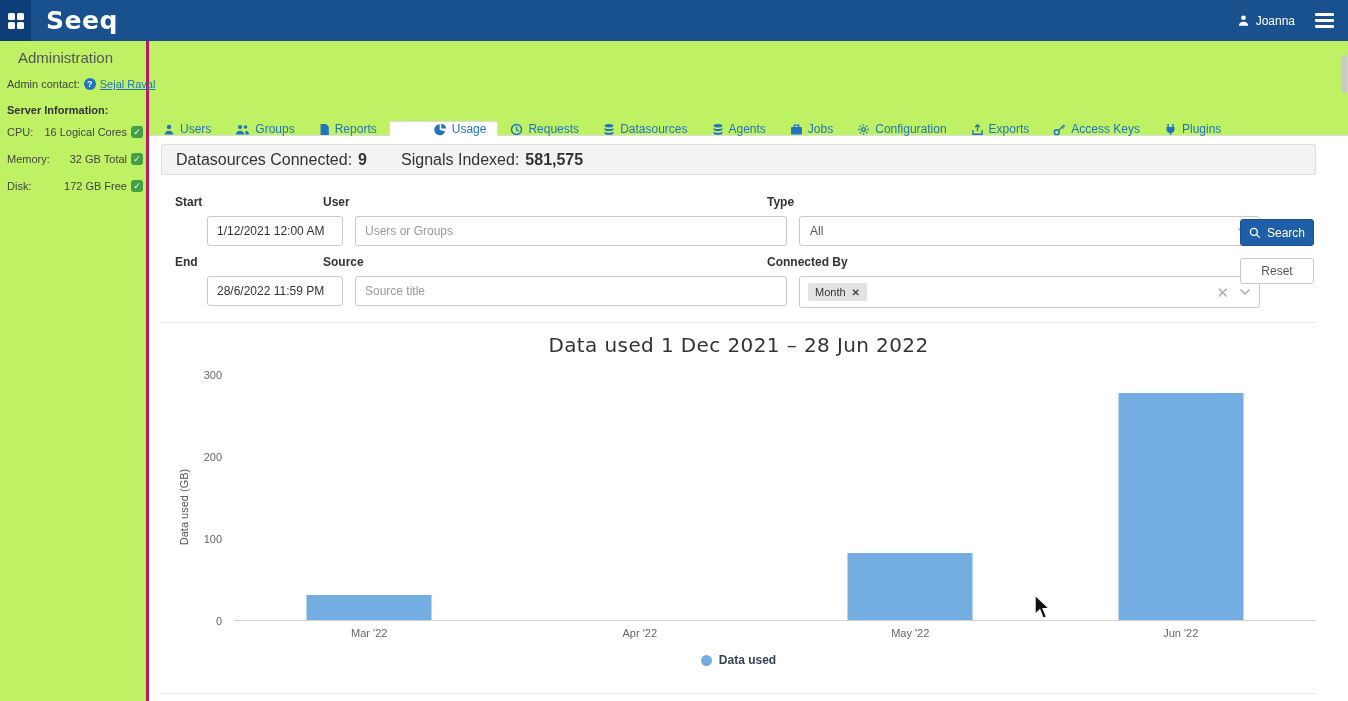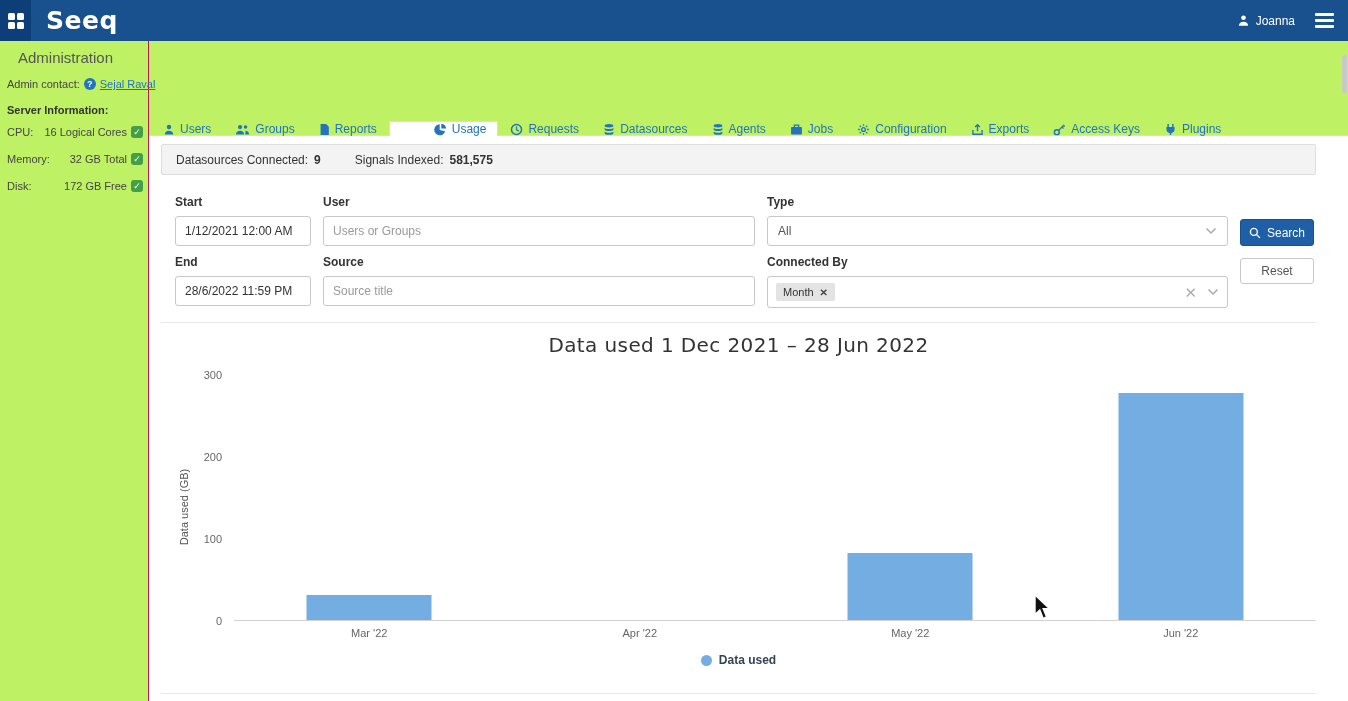--- a/index.html
+++ b/index.html
@@ -12,21 +12,21 @@
   .grid-icon { display:grid; grid-template-columns:7px 7px; grid-template-rows:7px 7px; gap:2px; }
   .grid-icon span { background:#fff; border-radius:1.5px; }
   .logo { font-family:"DejaVu Sans", sans-serif; font-weight:600; font-size:25px; letter-spacing:.5px; margin-left:15px; cursor:pointer; }
   .topbar-spacer { flex:1; }
   .user-menu { display:flex; align-items:center; gap:6px; font-size:12px; cursor:pointer; }
   .hamburger { margin:0 14px 0 20px; cursor:pointer; }
   .hamburger div { width:19px; height:2.5px; background:#fff; margin:3.5px 0; border-radius:1px; }
 
   
   .page-body { display:flex; height:660px; }
-  .sidebar { width:149px; flex:none; border-right:1px solid #be185d; padding:6px 7px 0 7px; }
+  .sidebar { width:149px; flex:none; border-right:3px solid #be185d; padding:6px 7px 0 7px; }
   .main { flex:1; min-width:0; display:flex; flex-direction:column; padding-top:62px; }
 
   
   .admin-title { font-size:15px; font-weight:400; color:#555; margin:2px 0 12px 11px; }
   .admin-contact { font-size:11px; color:#444; display:flex; align-items:center; gap:4px; margin-bottom:14px; white-space:nowrap; }
   .help-badge { width:12px; height:12px; border-radius:50%; background:#2373BE; color:#fff; font-size:9px; font-weight:bold; display:inline-flex; align-items:center; justify-content:center; flex:none; }
   .contact-link { color:#2373BE; text-decoration:underline; cursor:pointer; }
   .server-label { font-size:11px; font-weight:bold; color:#333; margin-bottom:10px; }
   .stat-row { display:flex; justify-content:space-between; align-items:center; width:136px; font-size:11px; color:#444; margin-bottom:15px; }
   .stat-val { display:flex; align-items:center; gap:4px; }
@@ -34,28 +34,28 @@
 
   
   .tabs { display:flex; align-items:flex-end; height:33px; border-bottom:1px solid #DCDCDC; padding-left:2px; }
   .tab { display:flex; align-items:center; gap:5px; padding:0 11px; font-size:12px; color:#2373BE; cursor:pointer; border:1px solid transparent; border-bottom:none; margin-bottom:-1px; background:transparent; }
   .tab.active { background:#fff; border-color:#DCDCDC;padding-left:44px; }
   .ticon { display:inline-flex; align-items:center; }
   .ticon svg { display:block; }
 
   
   .content { flex:1; background:#fff; padding:8px 32px 0 12px; }
-  .summary { border:1px solid #DEDEDE; background:#F3F3F3; border-radius:2px; height:31px; display:flex; align-items:center; gap:34px; padding:0 14px; font-size:12px; color:#333; }
+  .summary { border:1px solid #DEDEDE; background:#F3F3F3; border-radius:2px; height:31px; display:flex; align-items:center; gap:34px; padding:0 14px; font-size:16px; color:#333; }
   .summary .pair { display:flex; gap:6px; }
   .summary .pv { font-weight:bold; }
 
   
   .filters { display:grid; grid-template-columns:136px 432px 1fr 74px; column-gap:12px; row-gap:9px; margin:20px 2px 0 14px; }
   .field label { display:block; font-size:12px; font-weight:bold; color:#333; margin-bottom:7px; }
-  .tb, .selectbox, .multiselect { width:100%; height:30px; border:1px solid #C8C8C8; border-radius:3px; font-size:12px; color:#333; background:#fff; }
+  .tb, .selectbox, .multiselect { width:100%; height:30px; border:1px solid #C8C8C8; border-radius:3px; font-size:12px; color:#333; background:#fff;margin-left:32px; }
   .tb { padding:0 9px; font-family:"Liberation Sans", sans-serif; }
   .tb::placeholder { color:#9A9A9A; }
   .selectbox { display:flex; align-items:center; justify-content:space-between; padding:0 10px; cursor:pointer; color:#555; }
   .multiselect { height:32px; display:flex; align-items:center; padding:0 8px; cursor:pointer; }
   .tag { background:#E3E3E3; border-radius:2px; font-size:11px; color:#333; padding:3px 7px; display:flex; align-items:center; gap:6px; }
   .tag .x { font-weight:bold; font-size:10px; color:#444; cursor:pointer; }
   .ms-right { margin-left:auto; display:flex; align-items:center; gap:10px; }
   .ms-clear { color:#ADADAD; font-size:15px; cursor:pointer; line-height:1; }
   .btncell { display:flex; flex-direction:column; justify-content:flex-end; }
   .btncell.second { justify-content:flex-start; padding-top:3px; }

